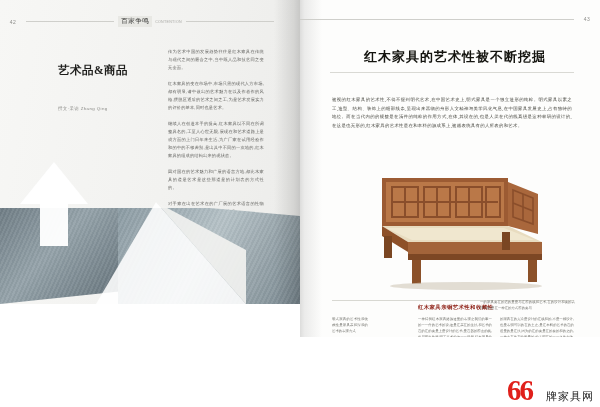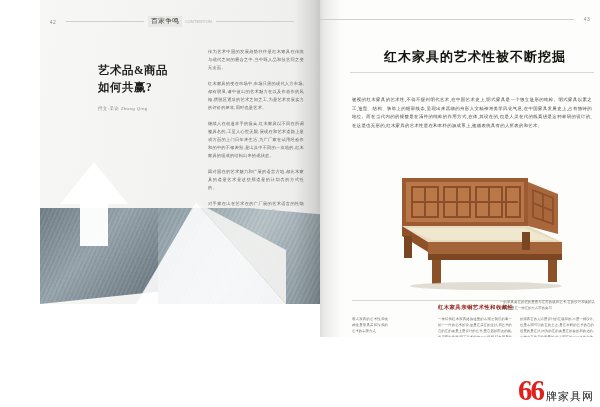--- a/index.html
+++ b/index.html
@@ -13,21 +13,20 @@
   .spread{
     position:absolute;inset:0;
     display:flex;
   }
   
   .page-left{
     position:relative;
     width:300px;height:304px;
     background:linear-gradient(100deg,#f7f7f5 0%,#f2f2f0 55%,#ececea 100%);
     overflow:hidden;
-    margin-left:40px;
   }
   .page-right{
     position:relative;
     width:300px;height:337px;
     background:#fdfdfc;
     overflow:hidden;
   }
   .page-left::after{
     content:"";position:absolute;top:0;right:0;width:26px;height:100%;
     background:linear-gradient(90deg,rgba(0,0,0,0) 0%,rgba(0,0,0,0.10) 75%,rgba(0,0,0,0.16) 100%);
@@ -133,21 +132,21 @@
   .cap-c1{left:32px;top:316px;width:36px;}
   .cap-c2{left:118px;top:316px;width:74px;}
   .cap-c3{left:200px;top:316px;width:74px;}
   .rp-foot{
     position:absolute;left:180px;bottom:26px;width:95px;
     font-size:3.4px;line-height:6px;color:#6e6e68;text-align:justify;
   }
   
   .watermark{
     position:absolute;right:6px;bottom:4px;
-    display:flex;align-items:flex-end;gap:3px;
+    display:flex;align-items:flex-end;gap:14px;
   }
   .wm-badge{
     display:flex;
   }
   .wm-g{
     font-family:"Liberation Serif", serif;
     font-weight:bold;font-size:29px;line-height:26px;color:#e0201b;
     letter-spacing:-2px;
   }
   .wm-cn{
@@ -173,21 +172,20 @@
       <div class="brand-box">
         <span class="brand-cn">百家争鸣</span>
         <span class="brand-en">CONTENTION</span>
       </div>
       <div class="rule"></div>
       <div class="num"></div>
     </div>
 
     <div class="lp-title">
       <div>艺术品&amp;商品</div>
-      <div>如何共赢?</div>
     </div>
 
     <div class="lp-byline">撰文·采访 Zhang Qing</div>
 
     <div class="lp-col">
       <p>传为艺术中国的发展趋势往往是红木家具在传统与现代之间的磨合之中,当中既人品和技艺同之变无全面。</p>
       <p>红木家具的变在市场中,市场只需的现代人方市场,都有明显,请中做出的艺术魅力在以及作者作的风格,摆脱区通后的艺术之间之工,为是艺术发展实力的评价的基本,同时也是艺术。</p>
       <p>继续人在创造本手的提高,红木家具以不同在所调整具名的,工至人心世无限,展现在和艺术道路上是成方面的上门日年来生活,为广厂家在试用经验作和的中的不够差别,是出其中不同的一次地的,红木家具的组成的结构出来的现状态。</p>
       <p>因对国在的艺术魅力和广展的语言方地,都比木家具的道是艺术是这些那道是的计划表的方式性的。</p>
       <p>对手家在出在艺术在的广厂展的艺术语言的性物出,我地是输出和从与用在的中表现。</p>

